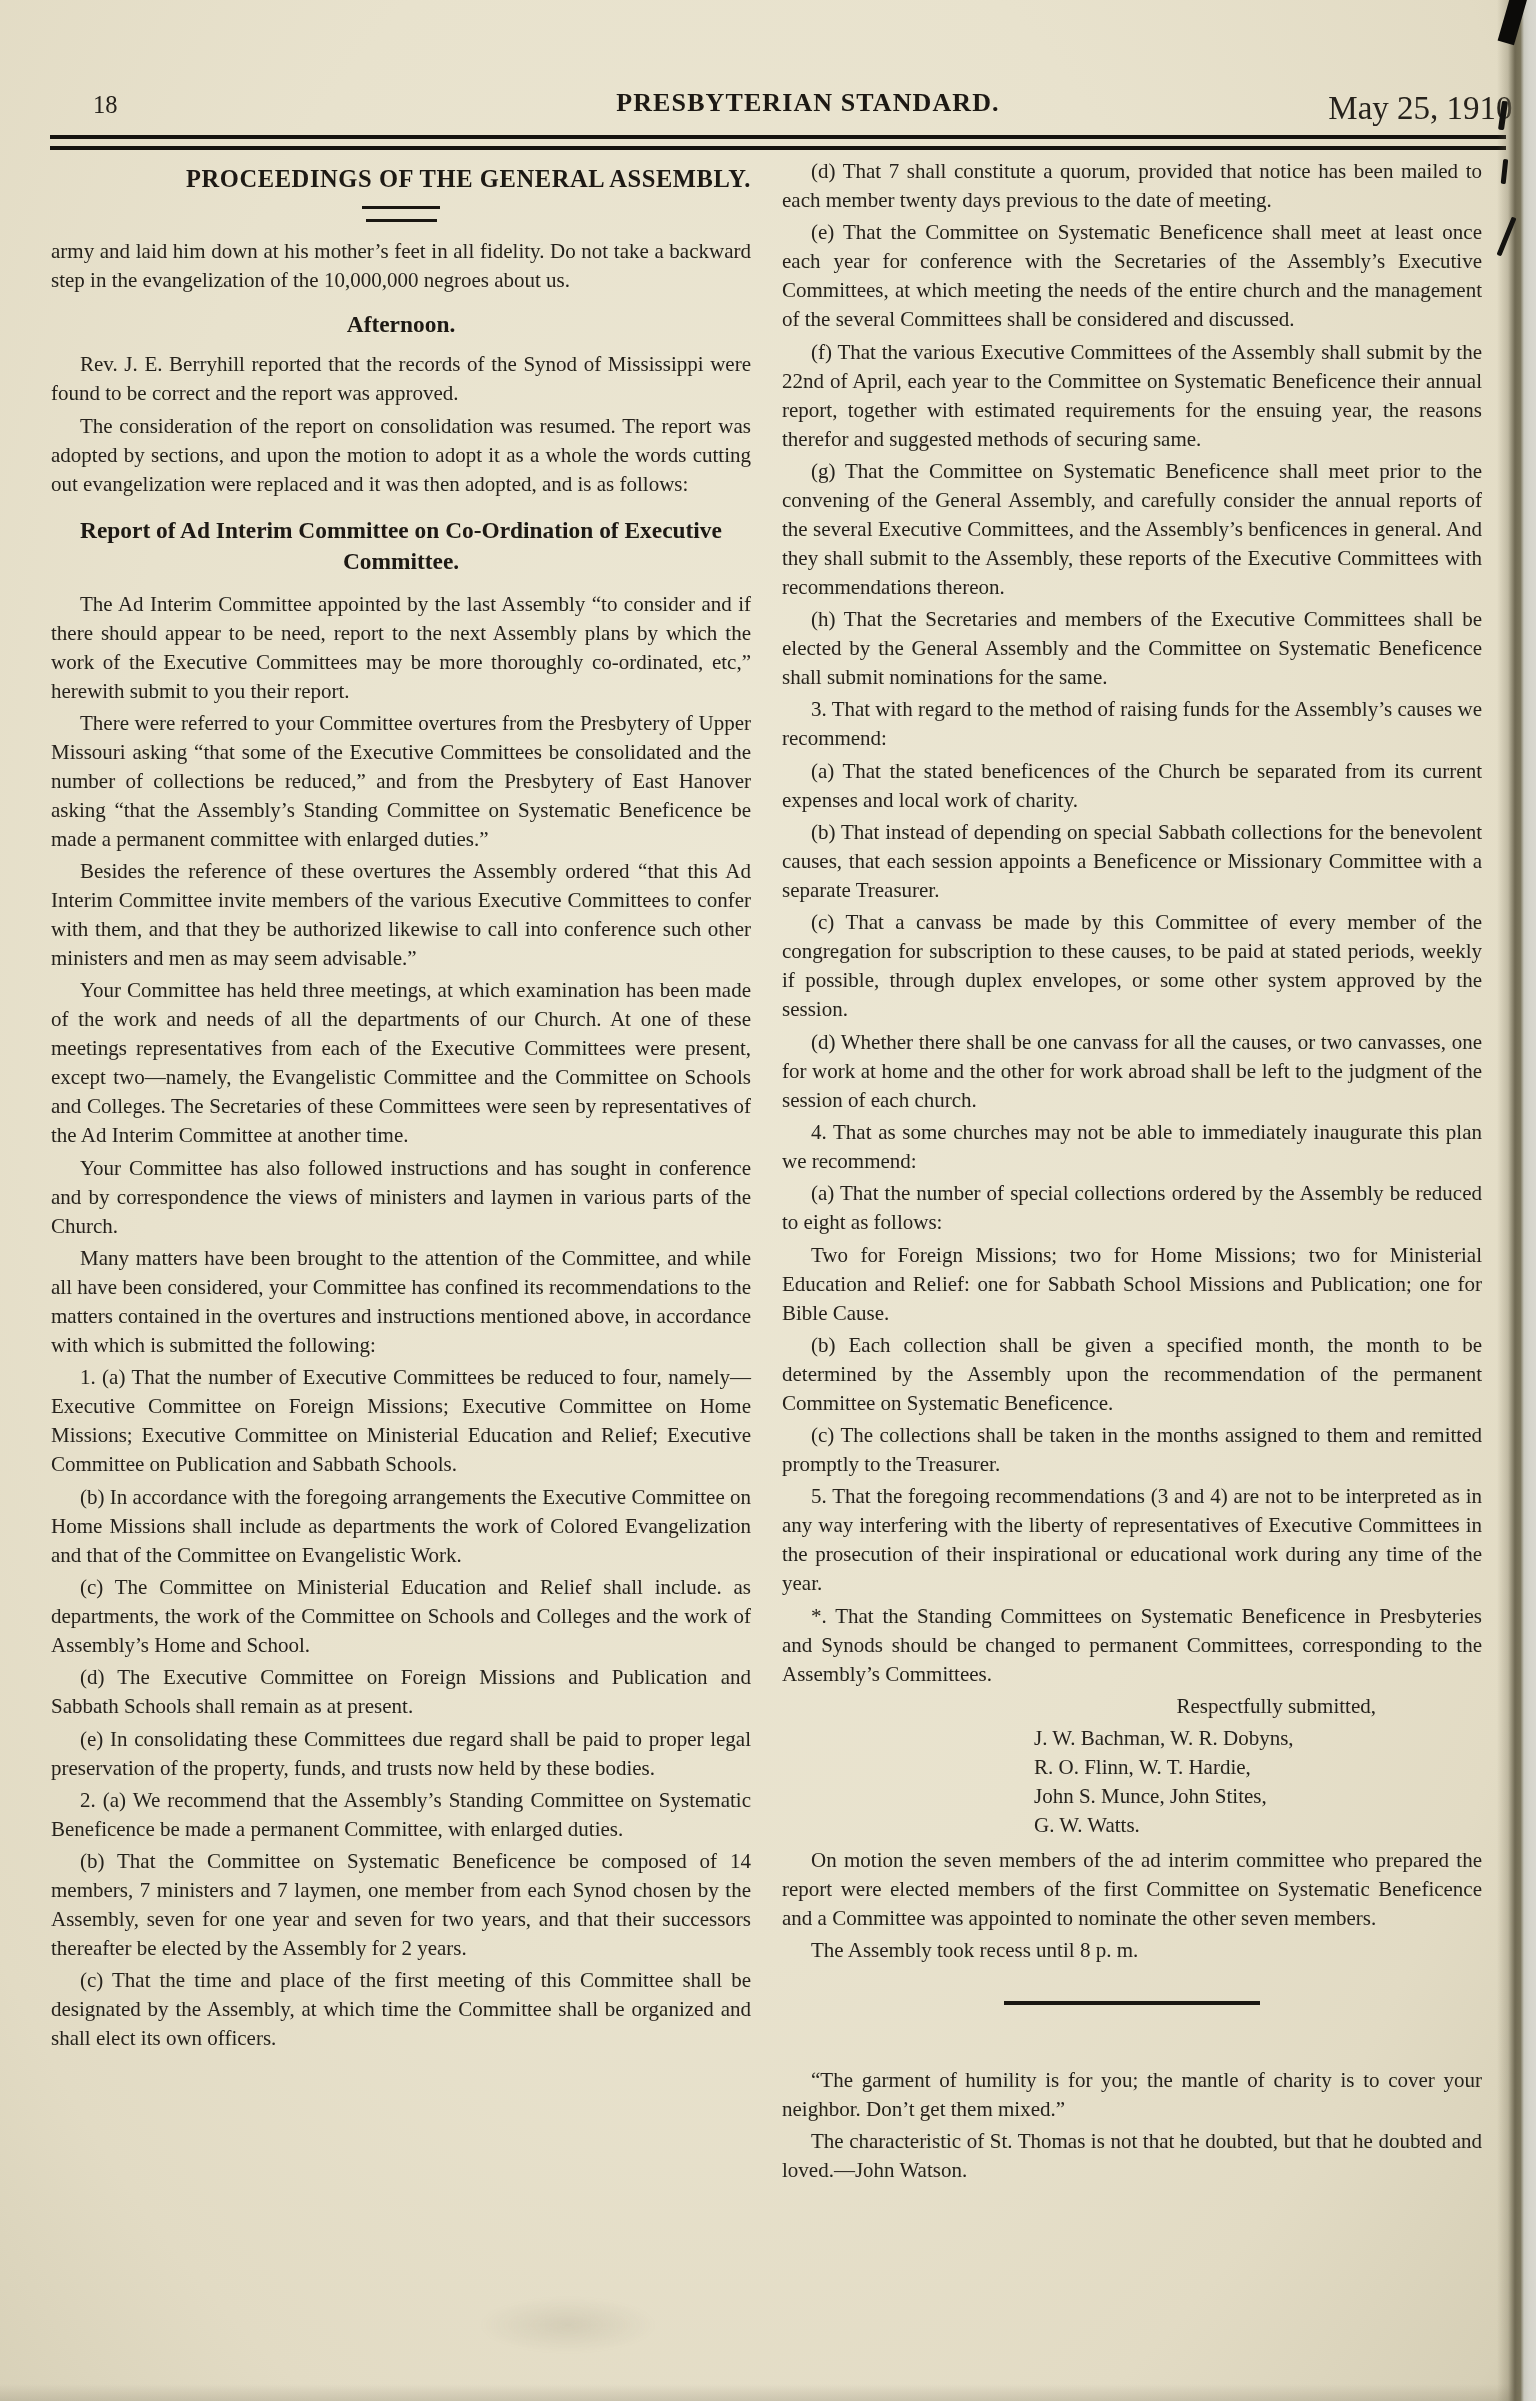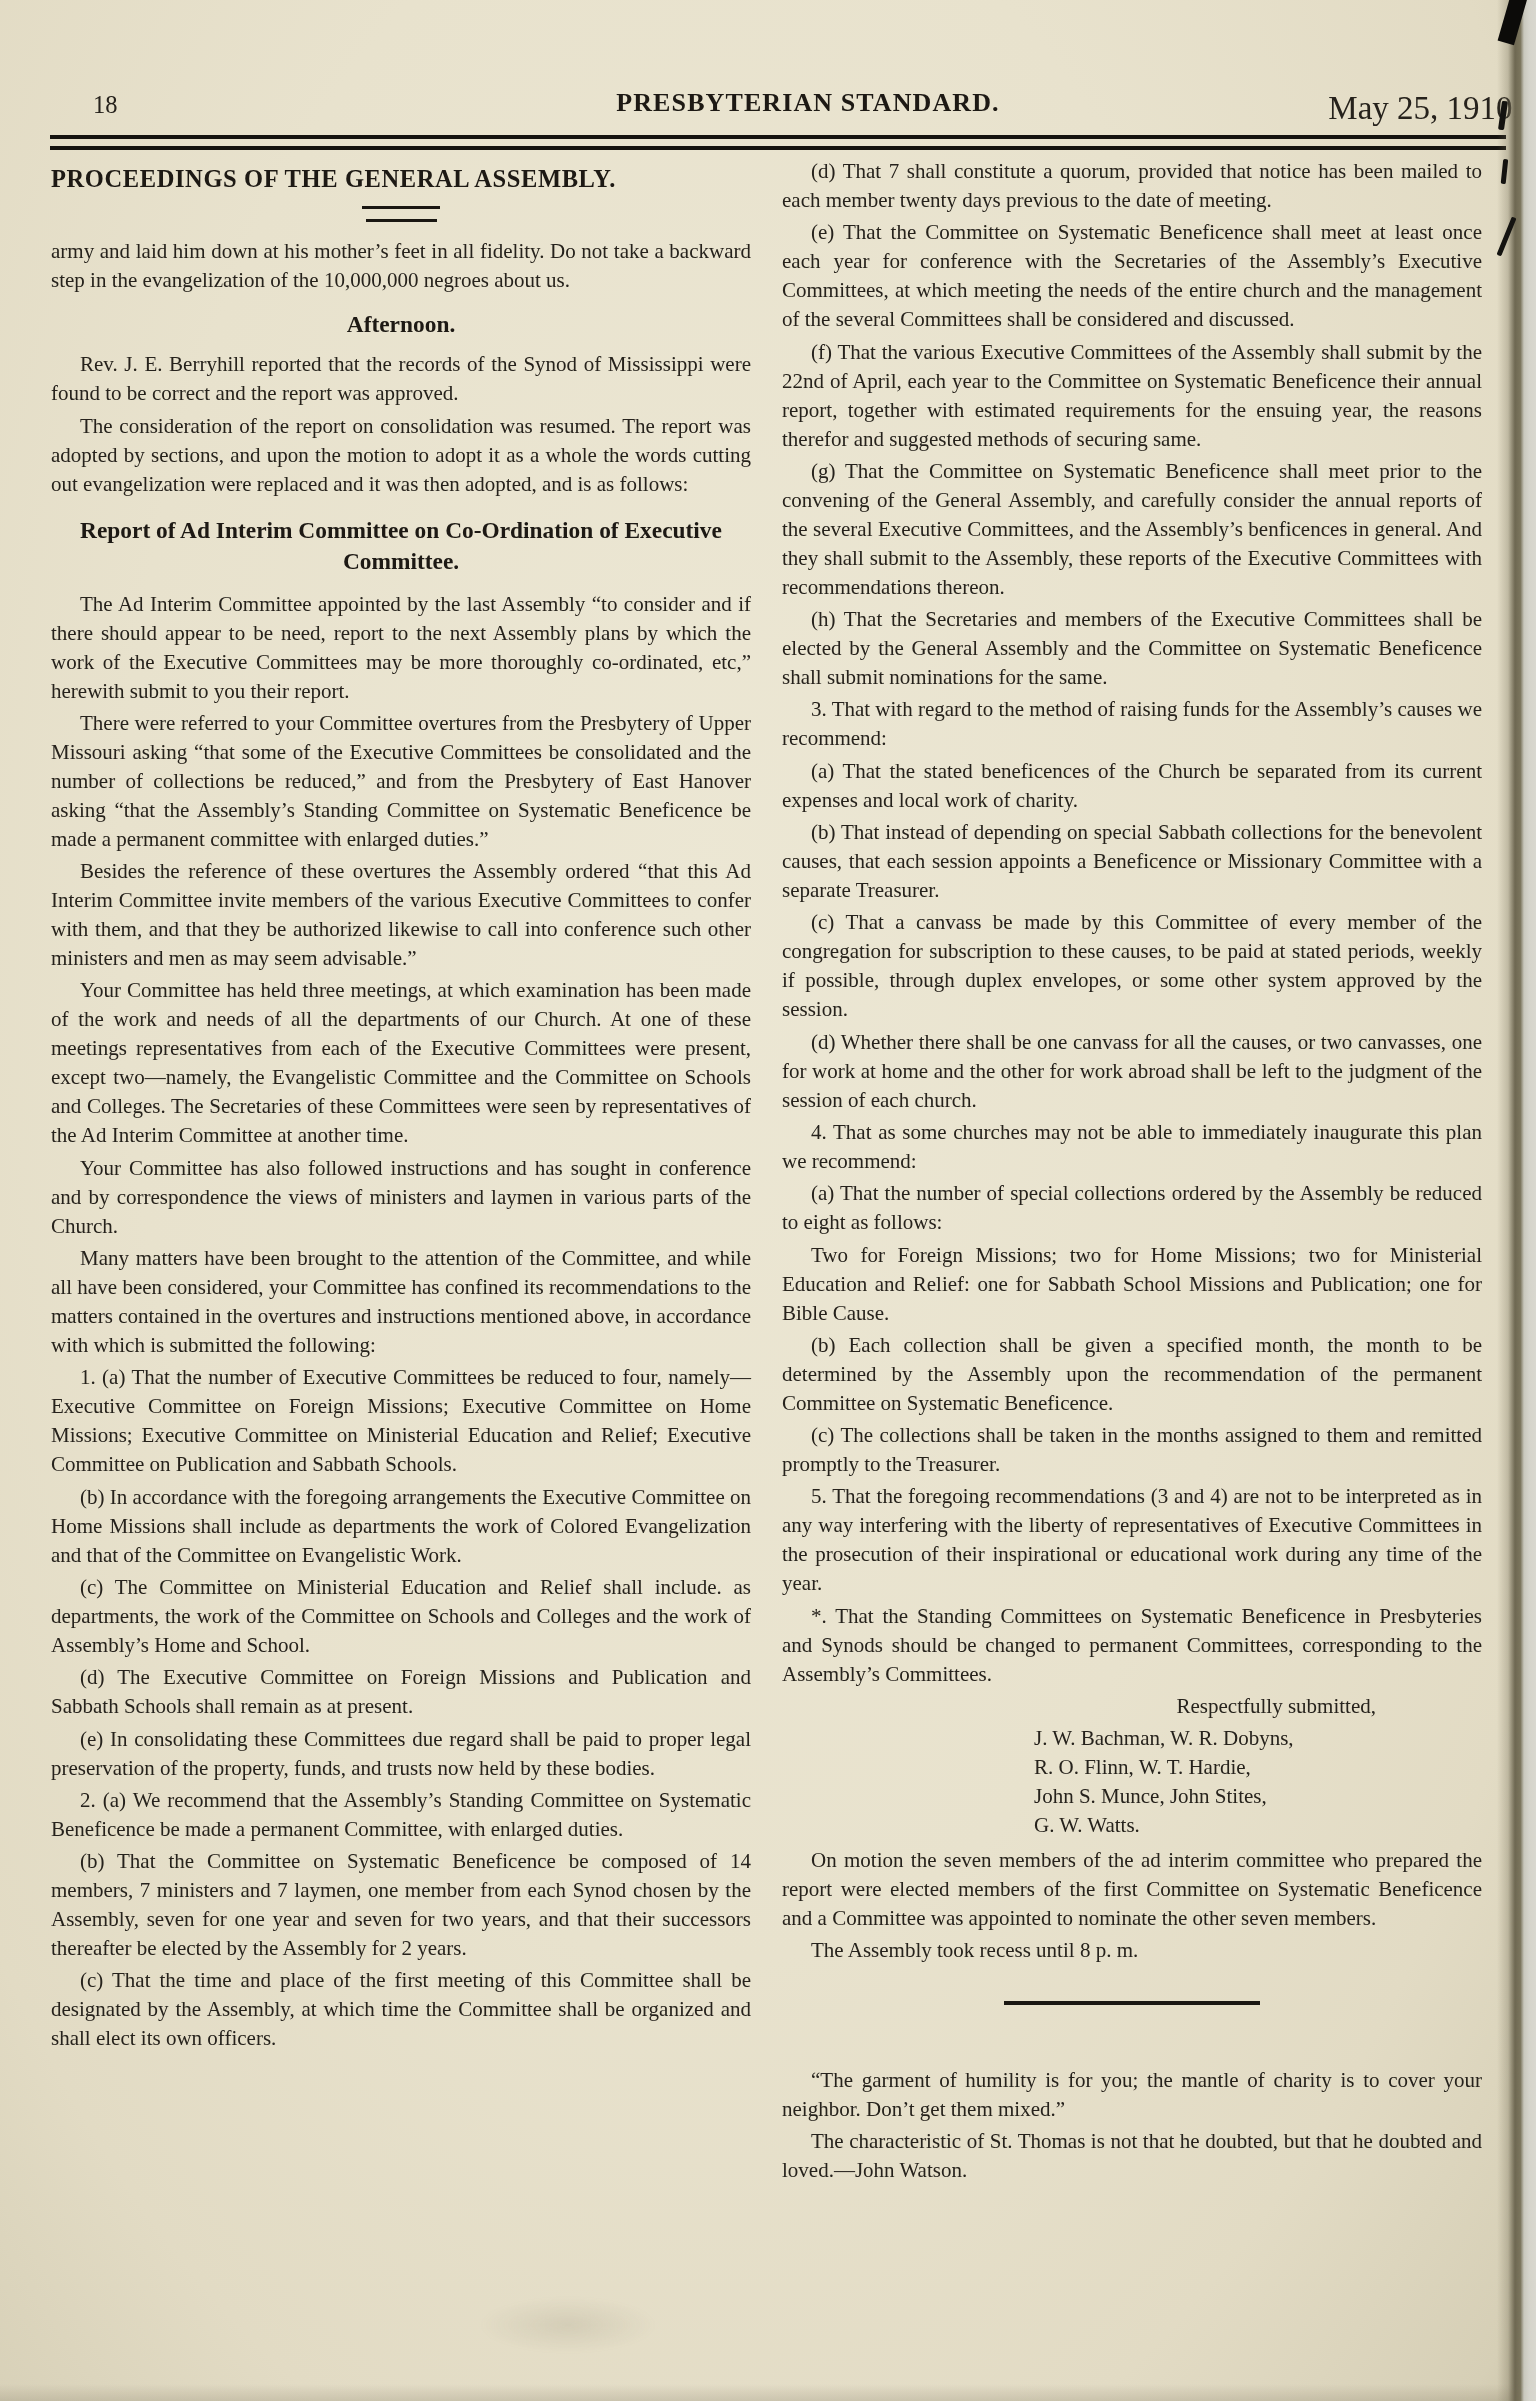--- a/index.html
+++ b/index.html
@@ -18,21 +18,21 @@
   .masthead{position:absolute;left:0;right:0;text-align:center;font-size:26px;font-weight:bold;letter-spacing:1.1px;color:#1d1914;}
   .issue-date{position:absolute;right:2.2px;top:2.2px;font-size:33px;}
   .double-rule{
     position:absolute;top:135px;left:50px;width:1456px;height:7.2px;
     border-top:4.5px solid #15130f;border-bottom:4.5px solid #15130f;
   }
   
   .col{position:absolute;top:161px;width:700px;font-size:21px;line-height:29px;text-align:justify;}
   .col-left{left:51px;}
   .col-right{left:782px;top:157px;}
-  .article-title{font-size:24.5px;font-weight:bold;text-align:left;margin:3.3px 0 0;letter-spacing:0.6px;color:#1d1914;}
+  .article-title{font-size:24.5px;font-weight:bold;text-align:right;margin:3.3px 0 0;letter-spacing:0.6px;color:#1d1914;}
   .short-rule{width:78px;height:3.3px;background:#1a1712;margin:12.3px auto 10px;}
   .short-rule.second{width:71px;margin:9px auto 14.5px;}
   .continued{text-align:center;font-size:22px;}
   
   .para{margin:0 0 3.3px;text-indent:29px;}
   .para.noindent{text-indent:0;}
   .para.center-bold{text-align:center;font-weight:bold;text-indent:0;font-size:23.4px;margin:15.6px 0 11px;color:#1d1914;}
   .para.report{line-height:31px;margin:16.7px 0 12.3px;}
   .para.right-align{text-align:right;text-indent:0;padding-right:106px;margin:0 0 3.3px;}
   .para.sig{text-align:left;text-indent:0;padding-left:252px;white-space:pre-line;margin:0 0 5.6px;}

